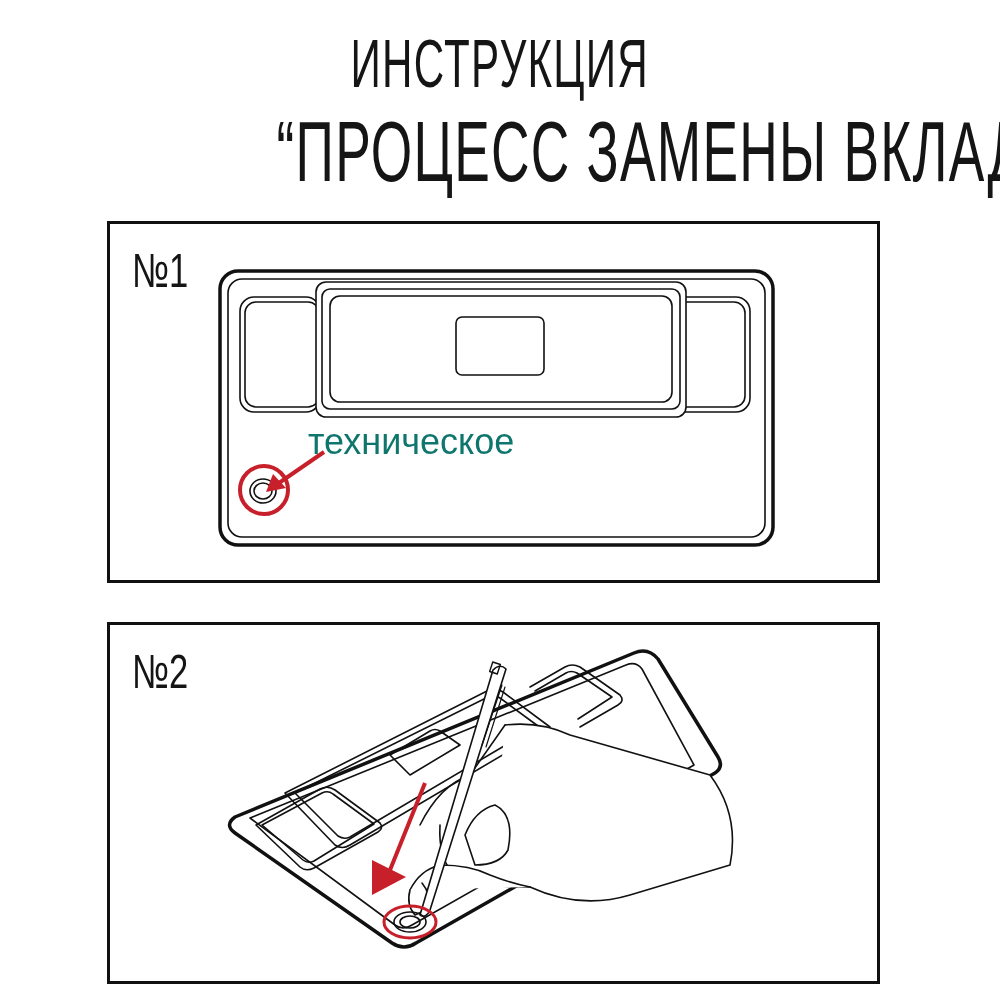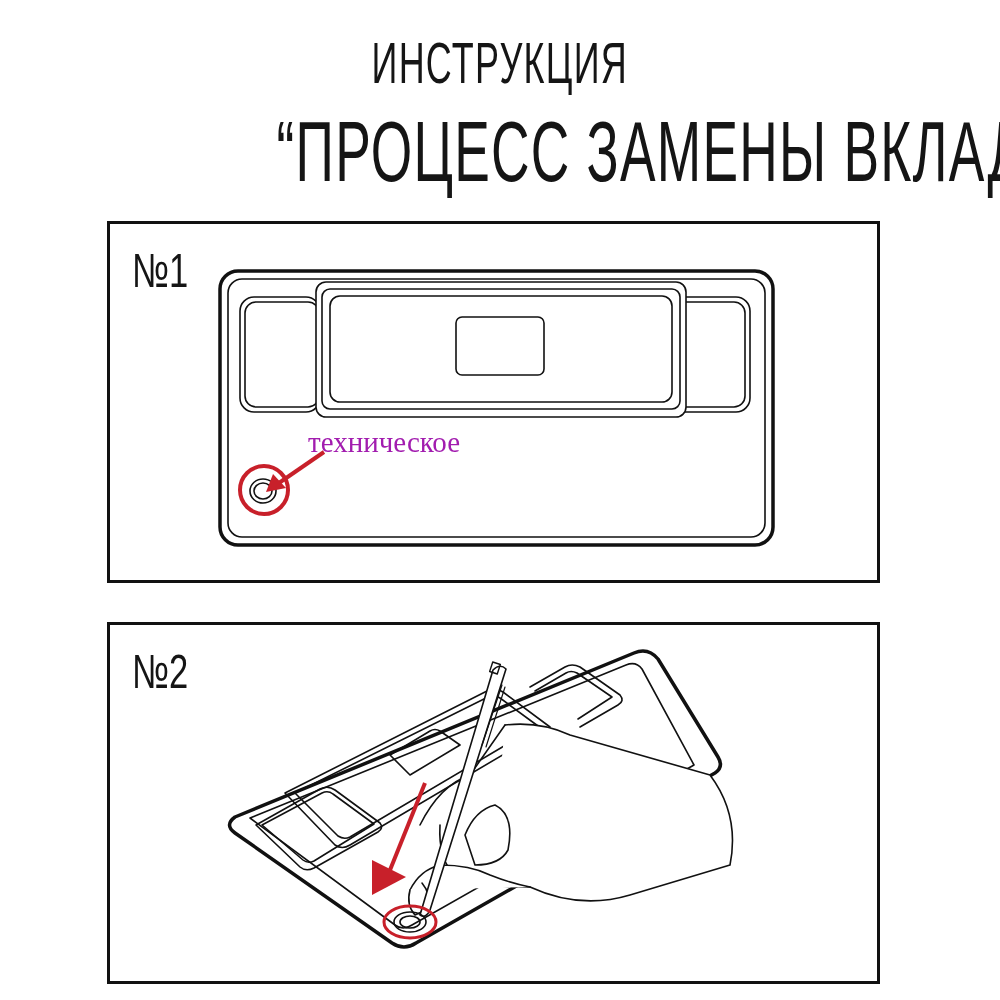--- a/index.html
+++ b/index.html
@@ -2,29 +2,29 @@
 <html><head>
 <meta charset="utf-8">
 <style>
   html, body { margin: 0; padding: 0; background: #ffffff; }
   body { width: 1000px; height: 1000px; position: relative; overflow: hidden;
          font-family: "Liberation Sans", sans-serif; color: #111; }
   .title { position: absolute; left: 0; width: 1000px; text-align: center;
            font-family: "Liberation Sans Narrow", "Liberation Sans", sans-serif;
            font-weight: 400; color: #151515; letter-spacing: 2px; white-space: nowrap; }
   .title .inner { display: inline-block; transform: scaleX(0.62); transform-origin: center; }
-  #title1 { top: 18px; font-size: 58px; line-height: 90px; }
+  #title1 { top: 18px; font-size: 68px; line-height: 90px; }
   #title2 { top: 106px; font-size: 86px; line-height: 90px; }
   .panel { position: absolute; left: 107px; width: 773px; border: 3px solid #111; box-sizing: border-box; background: #fff; }
   #panel1 { top: 221px; height: 362px; }
   #panel2 { top: 622px; height: 362px; }
   .step-label { position: absolute; left: 22px; top: 22px; font-size: 48px; line-height: 50px; color: #151515; }
   .step-label .inner { display: inline-block; transform: scaleX(0.72); transform-origin: left; }
   svg.illus { position: absolute; left: 0; top: 0; }
-  .callout { position: absolute; color: #a21caf; font-size: 29px; line-height: 36px; white-space: nowrap; font-family: Liberation Serif, serif; }
+  .callout { position: absolute; color: #0f766e; font-size: 36px; line-height: 36px; white-space: nowrap; }
 </style>
 </head>
 <body>
 
 <div class="title" id="title1"><span class="inner">ИНСТРУКЦИЯ</span></div>
 <div class="title" id="title2"><span class="inner">“ПРОЦЕСС ЗАМЕНЫ ВКЛАДЫША”</span></div>
 
 <div class="panel" id="panel1">
   <div class="step-label"><span class="inner">№1</span></div>
 

